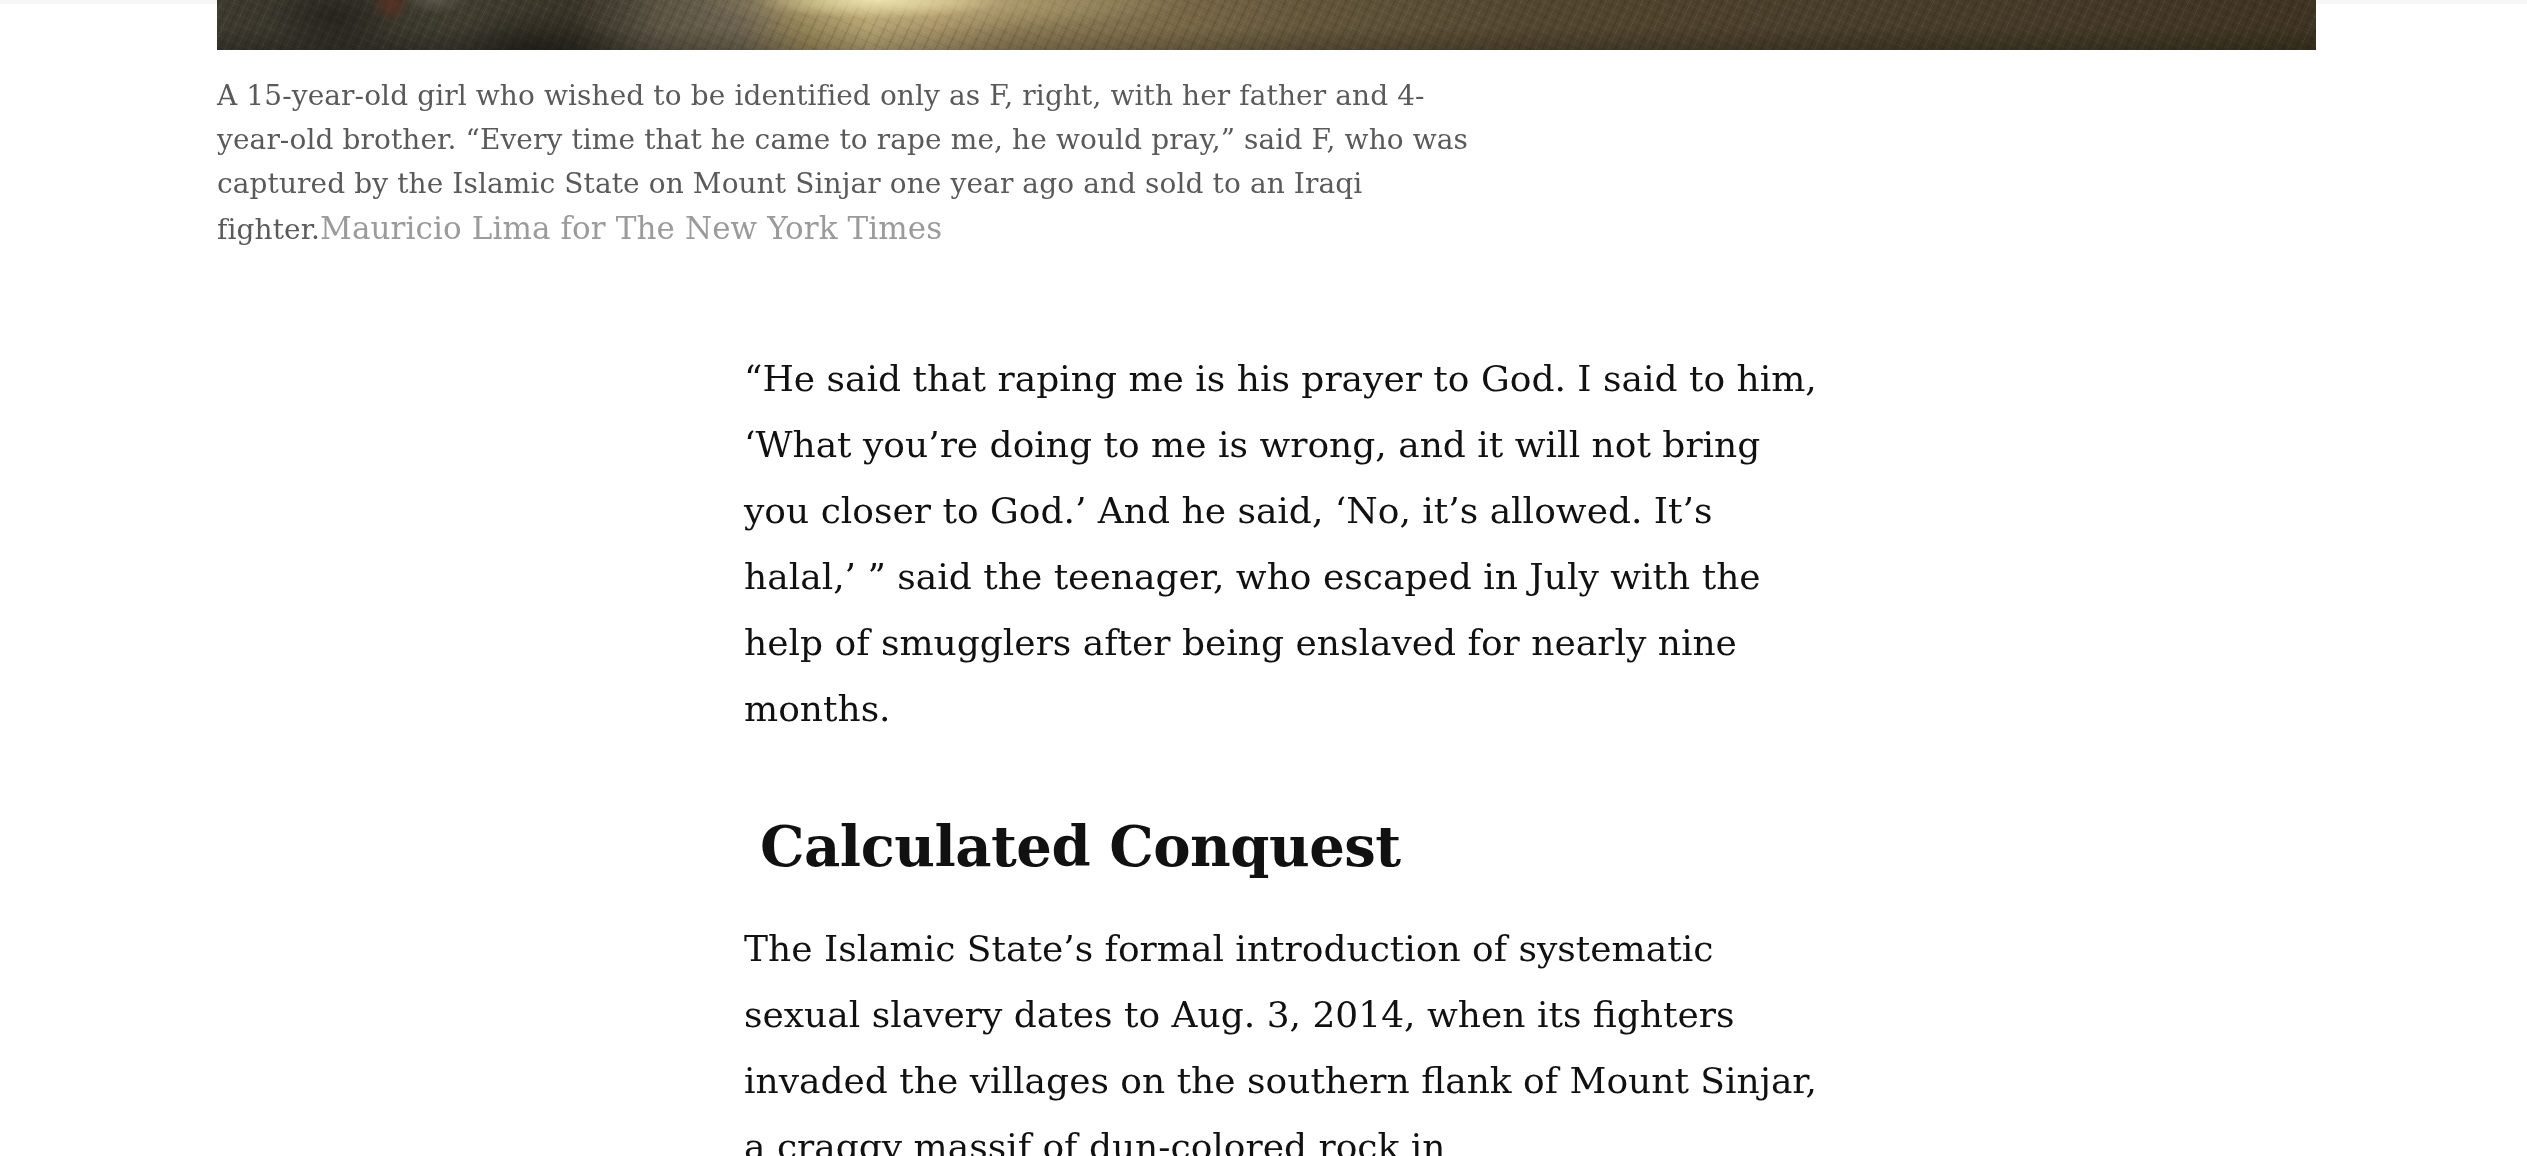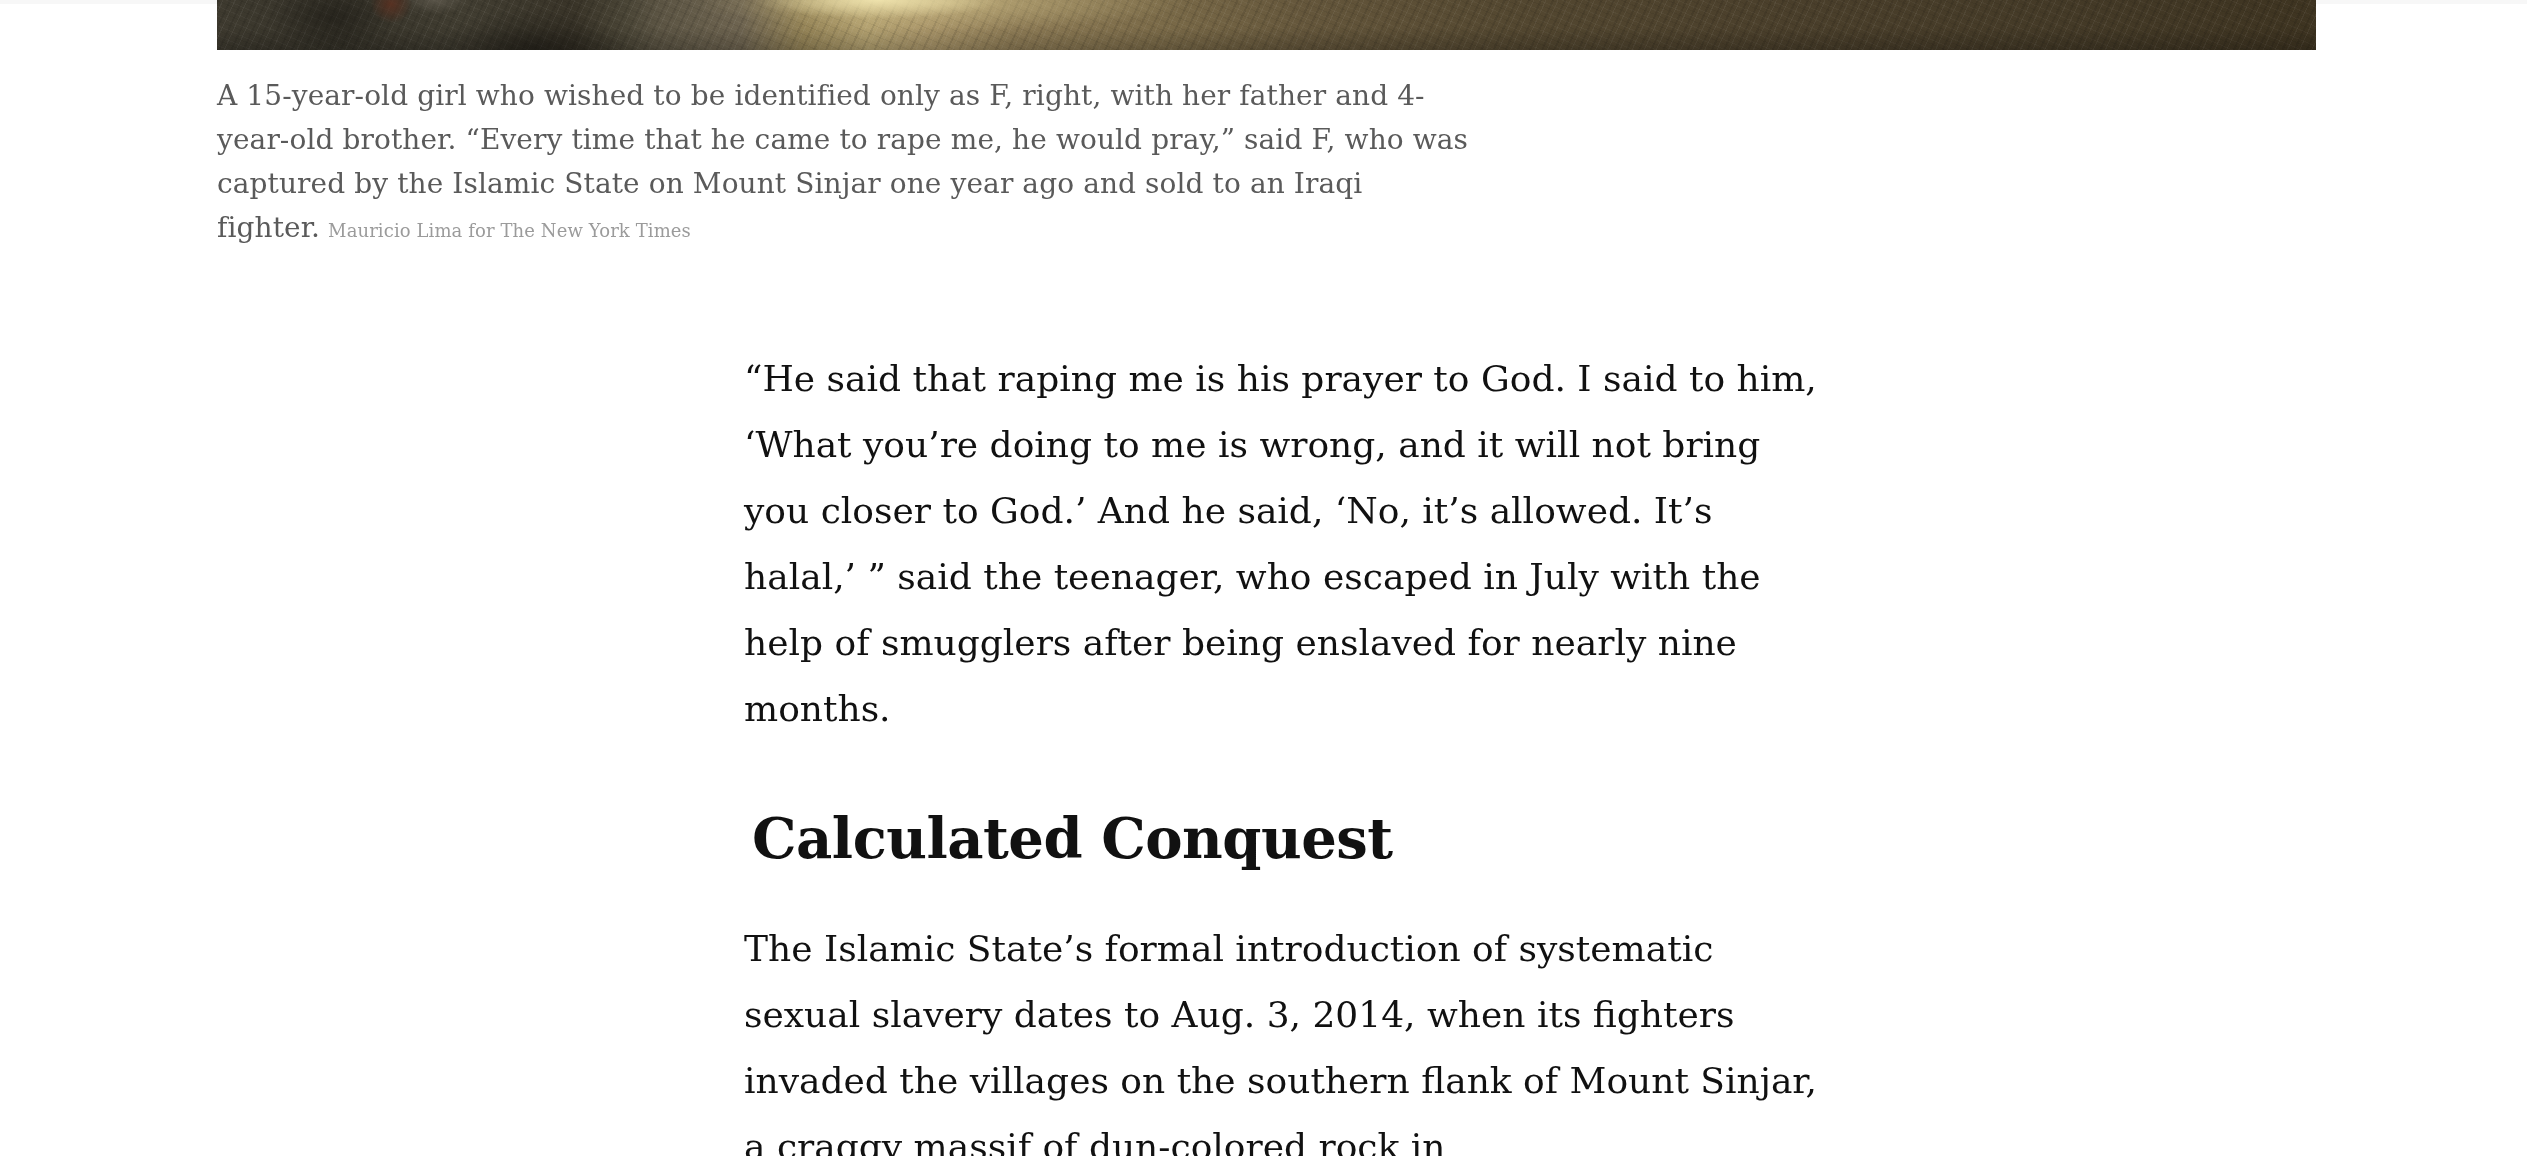--- a/index.html
+++ b/index.html
@@ -65,43 +65,43 @@
     position: absolute;
     left: 217px;
     top: 74px;
     width: 1258px;
     font-size: 28px;
     line-height: 44px;
     color: var(--caption-text, #5a5a5a);
     letter-spacing: 0.1px;
   }
   .caption-credit {
-    font-size: 18px;
+    font-size: 31px;
     color: var(--credit-text, #9b9b9b);
-    margin-left: 8px;
+    margin-left: 0;
     white-space: nowrap;
   }
 
   .body-graf {
     position: absolute;
     left: 744px;
     width: 1075px;
     font-size: 36px;
     line-height: 66px;
     color: var(--body-text, #111111);
     margin: 0;
   }
   .graf-1 { top: 346px; }
   .graf-2 { top: 916px; }
 
   .section-heading {
     position: absolute;
     left: 744px;
     top: 797px;
-    margin: 8px;
+    margin: 16px;
     font-size: 56px;
     line-height: 66px;
     font-weight: 700;
     color: var(--body-text, #111111);
     letter-spacing: -0.5px;
   }
 </style>
 </head>
 <body>
 

